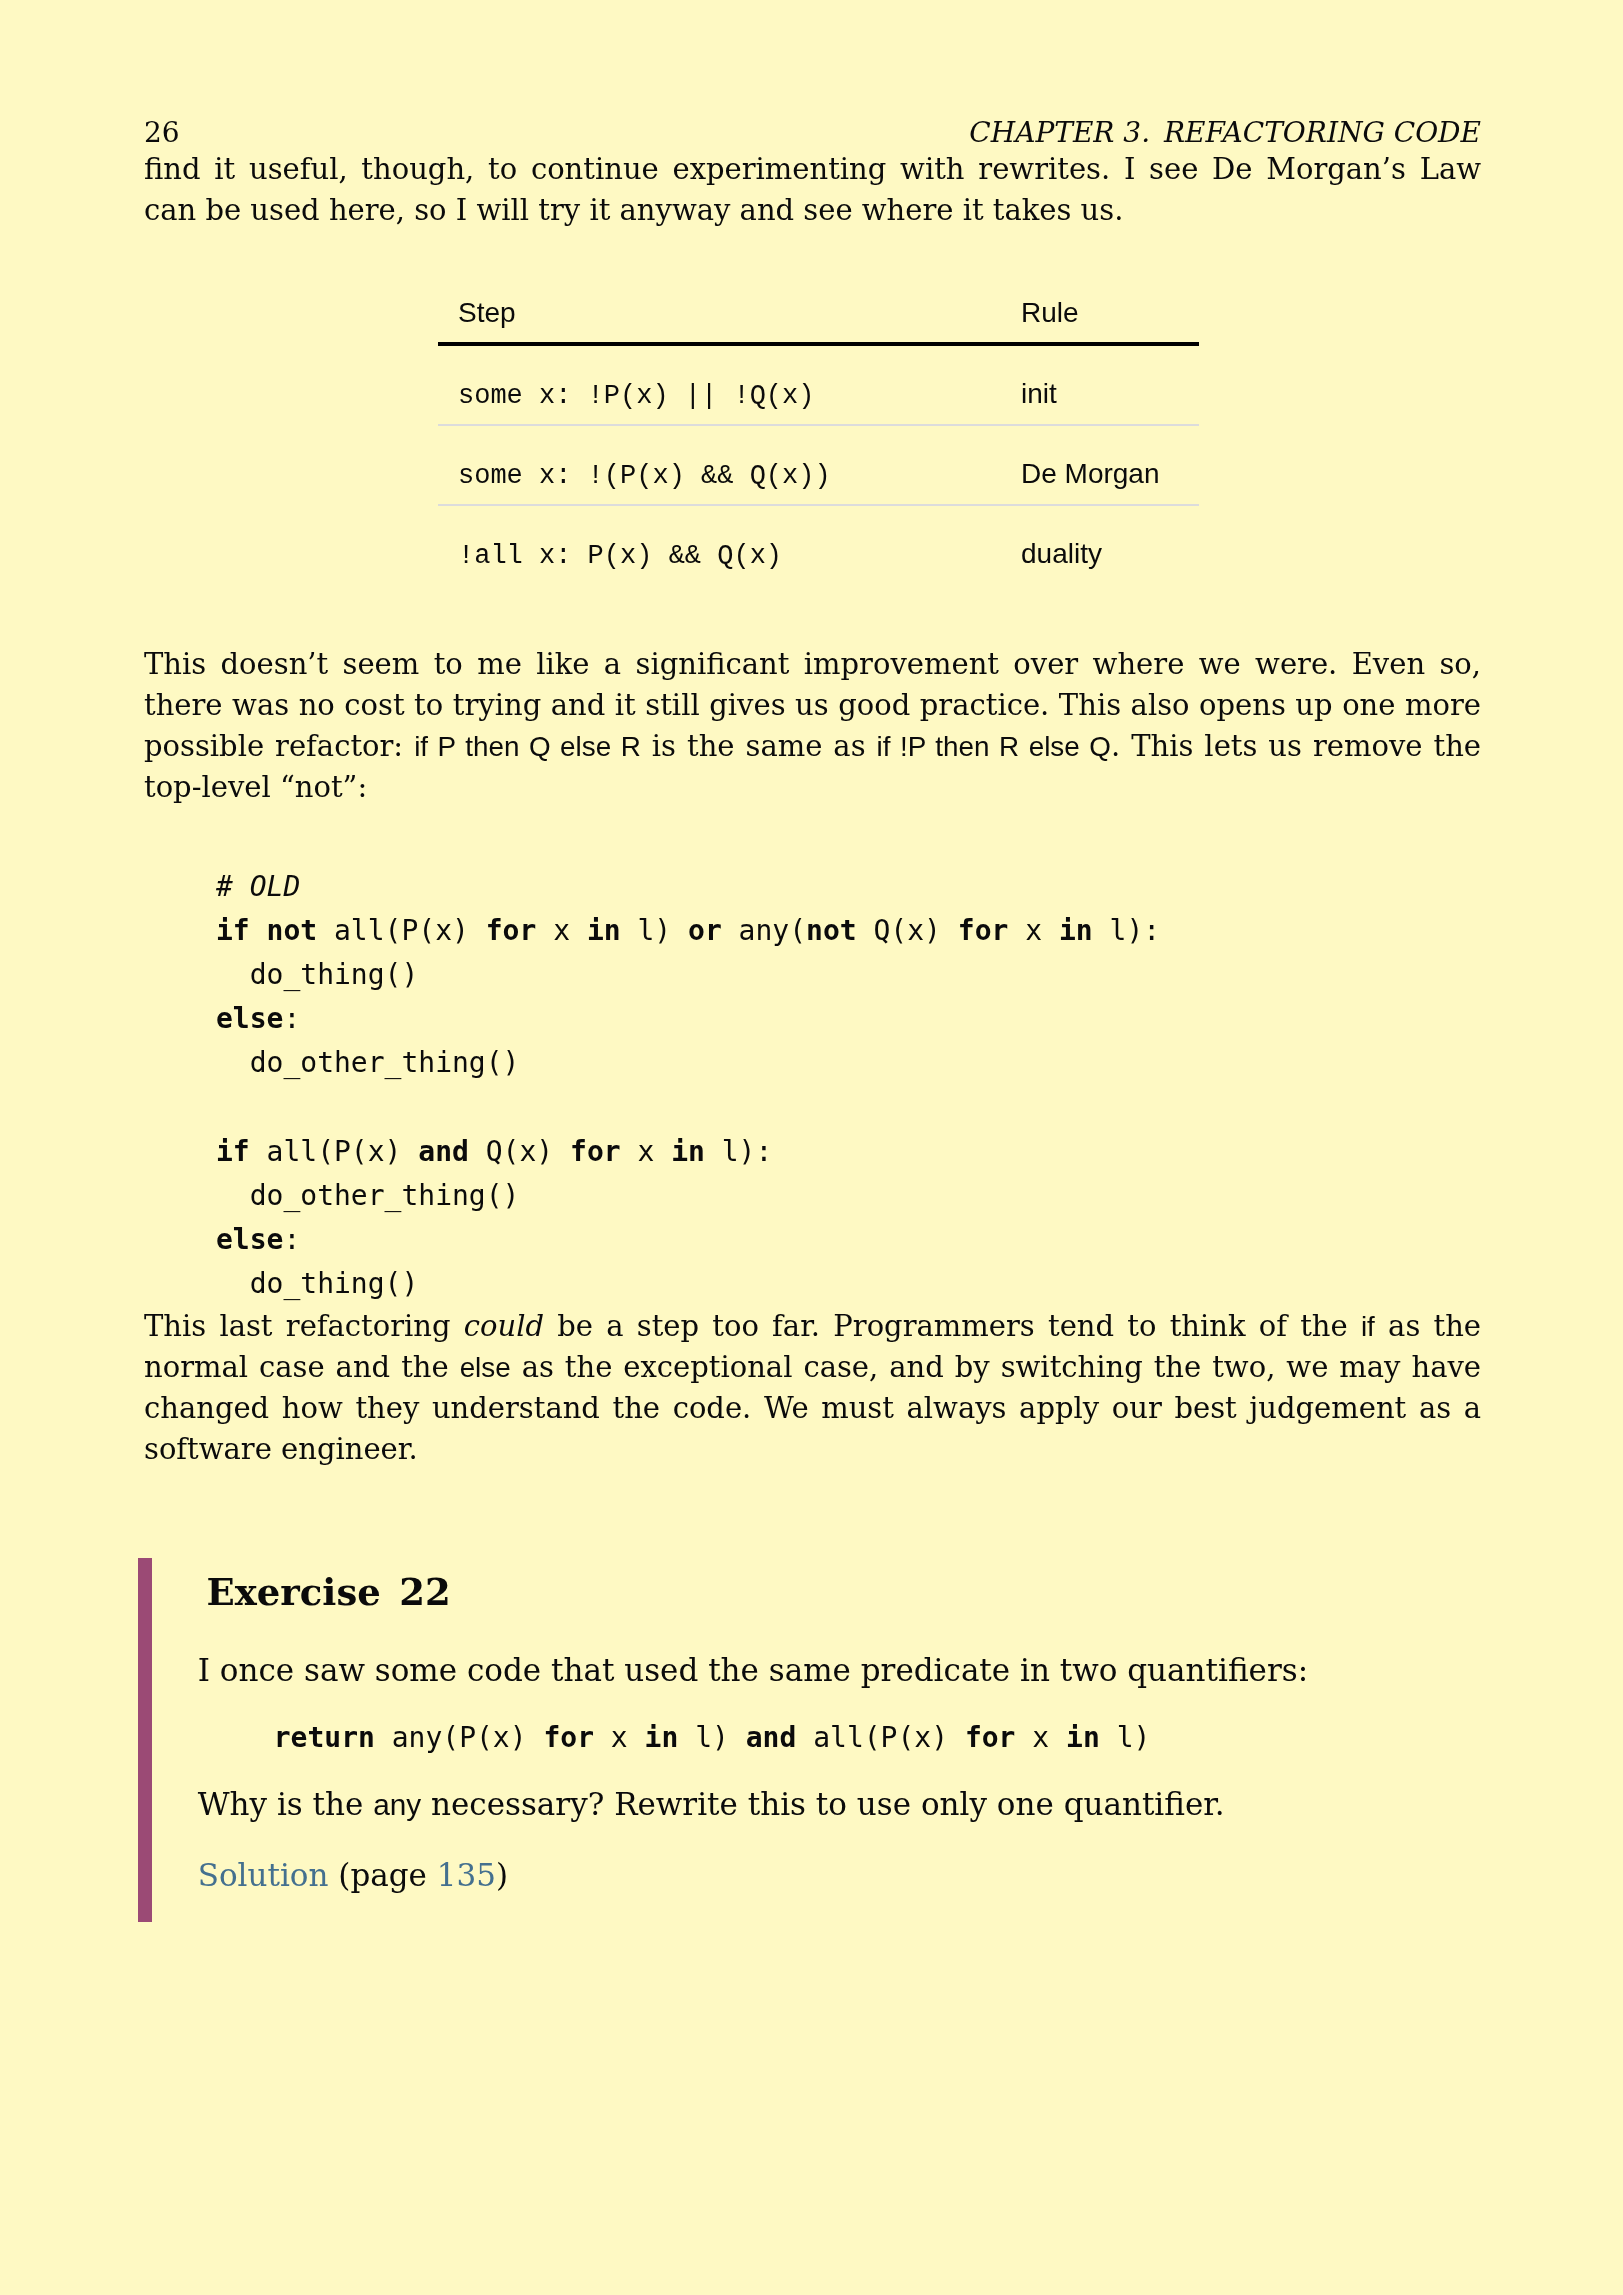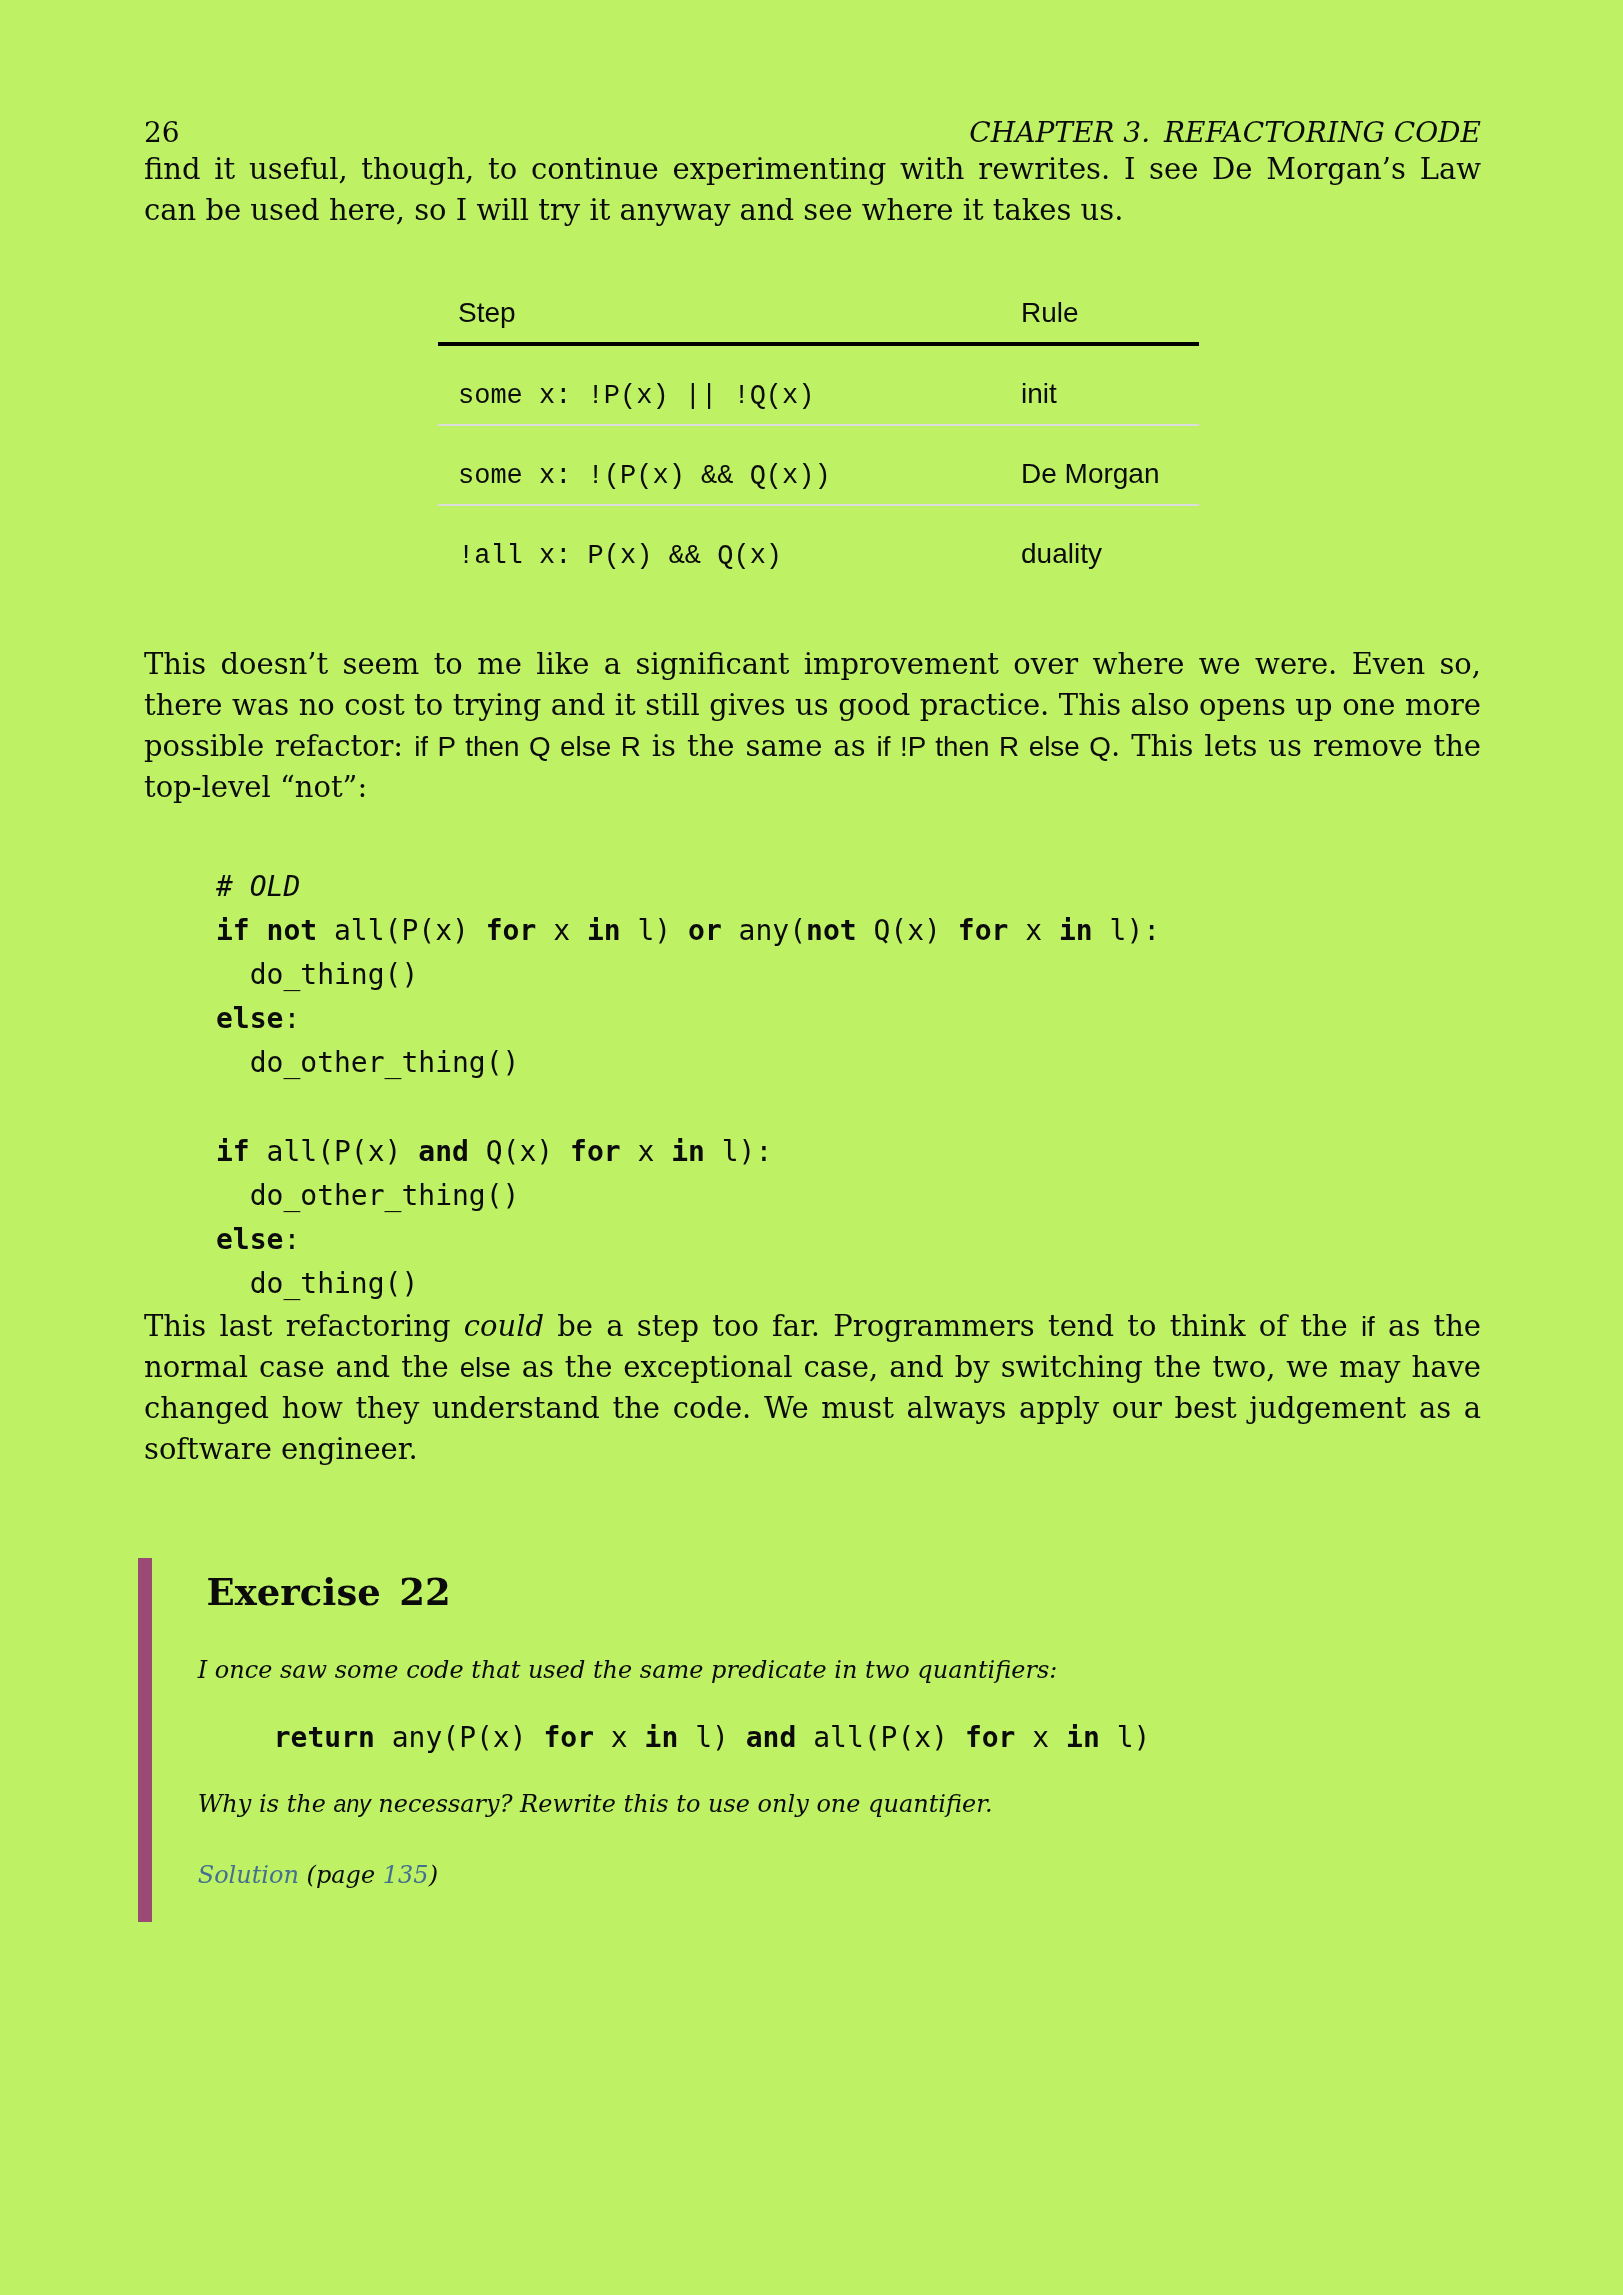--- a/index.html
+++ b/index.html
@@ -1,17 +1,17 @@
 <!DOCTYPE html>
 <html style="font-size:10px"><head>
 <meta charset="utf-8">
 <style>
   html,body{margin:0;padding:0;background:#e8e8e8;}
   .page{
-    width:1623px;height:2295px;background:#bef264;color:#0b0b0b;
+    width:1623px;height:2295px;background:#fef9c3;color:#0b0b0b;
     position:relative;margin:0 auto;box-sizing:border-box;
     font-family:"DejaVu Serif", serif;
     padding:116px 142px 0 144px;
   }
   .running-head{display:flex;justify-content:space-between;align-items:baseline;font-size:28px;}
   .chap{font-style:italic;}
   p.body{font-size:29px;line-height:41px;text-align:justify;margin:0;}
   .para1{margin-top:74px;}
   .para2{margin-top:60px;}
   .para3{margin-top:53px;}
@@ -28,21 +28,21 @@
 
   
   .codeblock{margin:57px 0 0 72px;font-family:"DejaVu Sans Mono", monospace;font-size:28px;line-height:44px;}
   .codeblock.second{margin-top:45px;}
   .codeline{white-space:pre;}
 
   
   .exercise{position:relative;margin:88px 0 0 -6.3px;padding:12.5px 0 26px 60px;}
   .ex-bar{position:absolute;left:0;top:0;bottom:0;width:13.8px;background:#9B4A75;}
   .ex-title{font-weight:bold;font-size:37px;margin:0 0 36px 8.8px;}
-  .ex-para{font-size:24px;line-height:41px;margin:0;font-style:italic;}
+  .ex-para{font-size:31px;line-height:41px;margin:0;}
   .ex-code{margin:30px 0 30px 76px;font-family:"DejaVu Sans Mono", monospace;font-size:28px;white-space:pre;}
   .ex-solution{margin-top:30px;}
 
   
   .seg-kw{font-weight:bold;}
   .seg-cmt{font-style:italic;}
   .seg-em{font-style:italic;}
   .seg-code{font-family:"Liberation Sans", sans-serif;font-size:0.96em;}
   .seg-link{color:#44708F;}
 </style>

